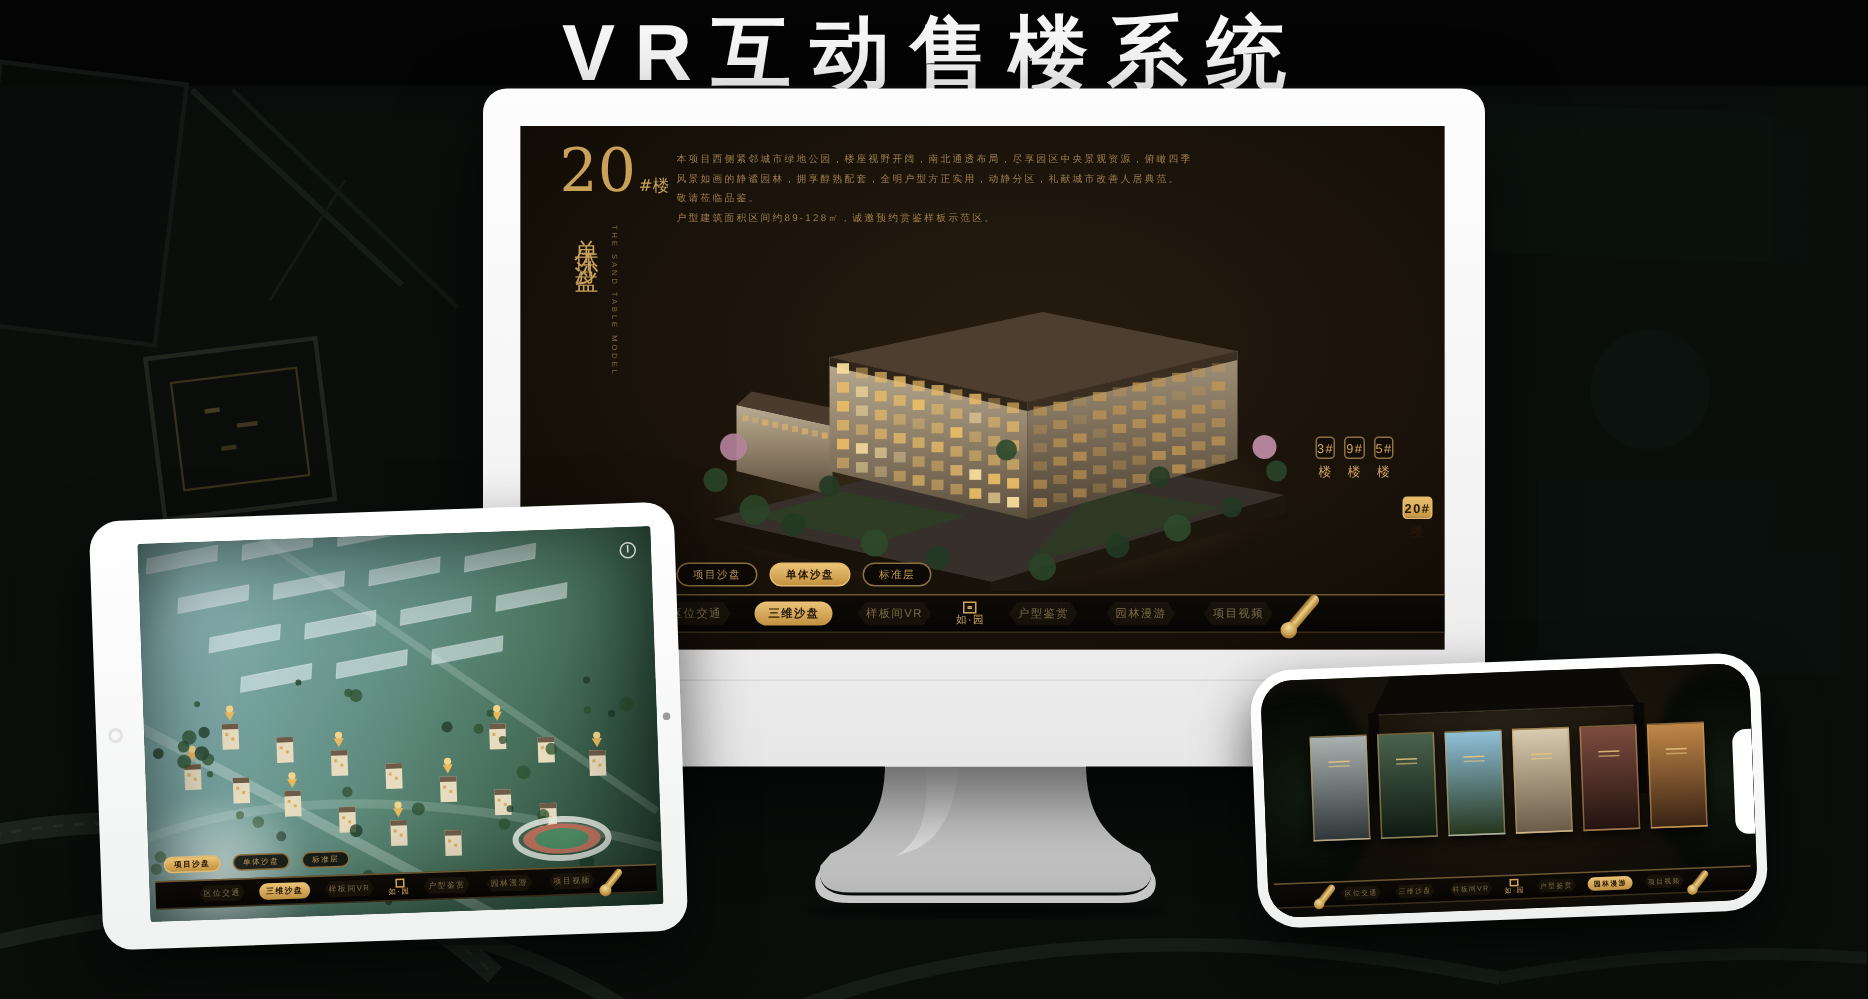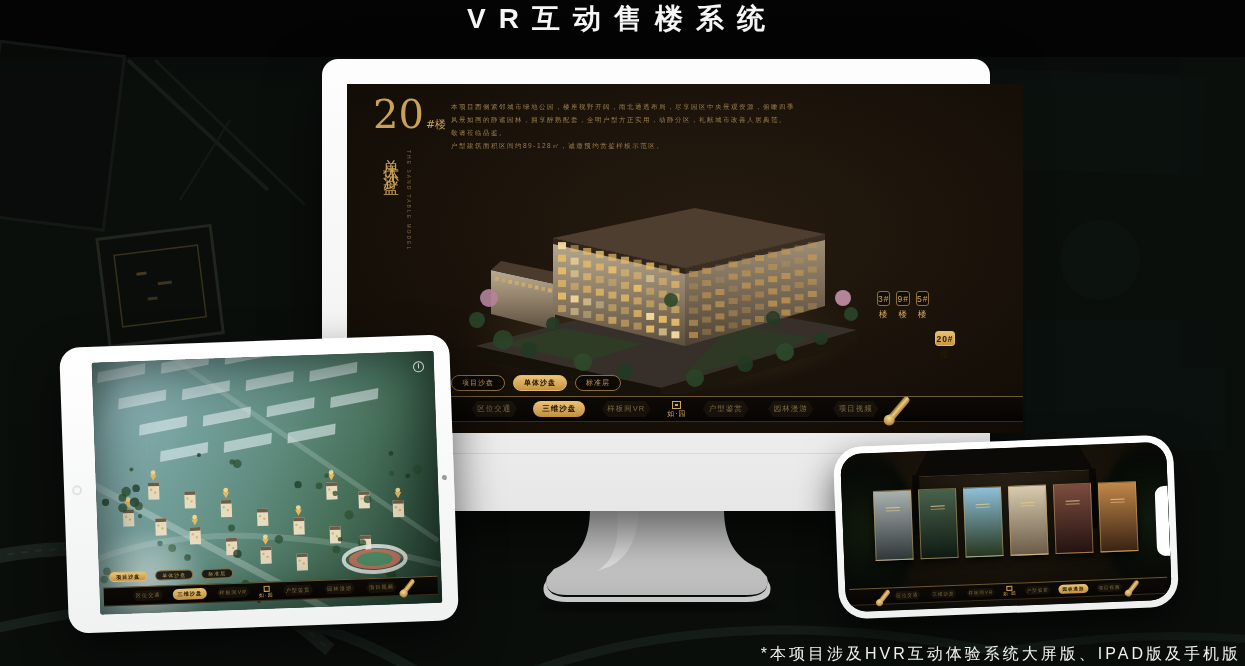--- a/index.html
+++ b/index.html
@@ -3,31 +3,31 @@
 <meta charset="utf-8">
 <style>
   html,body{margin:0;padding:0;background:#000;}
   .stage{position:relative;width:1245px;height:666px;overflow:hidden;
          background:linear-gradient(180deg,#050606 0%,#0a0f0c 14%,#0a0e0b 100%);
          font-family:"Liberation Sans",sans-serif;}
   .bgsvg{position:absolute;inset:0;z-index:0;}
 
   
   .title{position:absolute;top:0px;left:0;right:0;text-align:center;color:#f6f6f6;
-         font-size:28px;font-weight:bold;letter-spacing:13px;z-index:2;}
+         font-size:53px;font-weight:bold;letter-spacing:13px;z-index:2;}
   .footnote{position:absolute;right:4px;bottom:1px;color:#f0f0f0;font-size:16px;
             letter-spacing:3px;z-index:9;}
 
   
   .monitor{position:absolute;left:322px;top:59px;width:668px;height:452px;z-index:3;
            background:linear-gradient(180deg,#fdfdfd 0%,#f4f4f4 60%,#e7e7e7 100%);
            border-radius:16px;box-shadow:0 24px 55px rgba(0,0,0,.65);}
   .monitor::after{content:"";position:absolute;left:0;right:0;top:394px;height:1px;background:rgba(0,0,0,.08);}
   .standwrap{position:absolute;left:517px;top:509px;width:280px;height:104px;z-index:2;}
-  .screen{position:absolute;left:25px;top:25px;width:676px;height:349px;background:#080503;overflow:hidden;}
+  .screen{position:absolute;left:25px;top:25px;width:616px;height:349px;background:#080503;overflow:hidden;}
   .screen-bg{position:absolute;inset:0;
     background:radial-gradient(ellipse at 55% 42%,#261b10 0%,#1c140b 45%,#0f0a05 100%);}
 
   .blockno{position:absolute;left:26px;top:8px;color:#c9a158;font-family:"DejaVu Serif",serif;z-index:2;}
   .blockno .num{font-size:40px;line-height:44px;}
   .blockno .unit{font-size:11px;margin-left:2px;}
   .vsub{position:absolute;left:33px;top:62px;writing-mode:vertical-rl;font-size:16px;
         letter-spacing:7px;color:#c9a158;z-index:2;font-family:"DejaVu Serif",serif;}
   .vsub-en{position:absolute;left:59px;top:66px;writing-mode:vertical-rl;font-size:5px;
         letter-spacing:2px;color:#7d6740;z-index:2;}
@@ -623,14 +623,13 @@
           </div>
           <div class="mi" data-name="menu-item">户型鉴赏</div>
           <div class="mi active" data-name="menu-item">园林漫游</div>
           <div class="mi" data-name="menu-item">项目视频</div>
           <div class="scroll" data-name="scroll-ornament-icon"></div>
         </div>
       <div data-name="phone-notch" style="position:absolute;right:0;top:50%;transform:translateY(-50%);width:13px;height:70px;background:#fff;border-radius:9px 0 0 9px;"></div>
     </div>
   </div>
 
-  <div class="footnote" data-name="project-footnote">*本项目涉及HVR互动体验系统大屏版、IPAD版及手机版</div>
 </div>
 
 </body></html>

